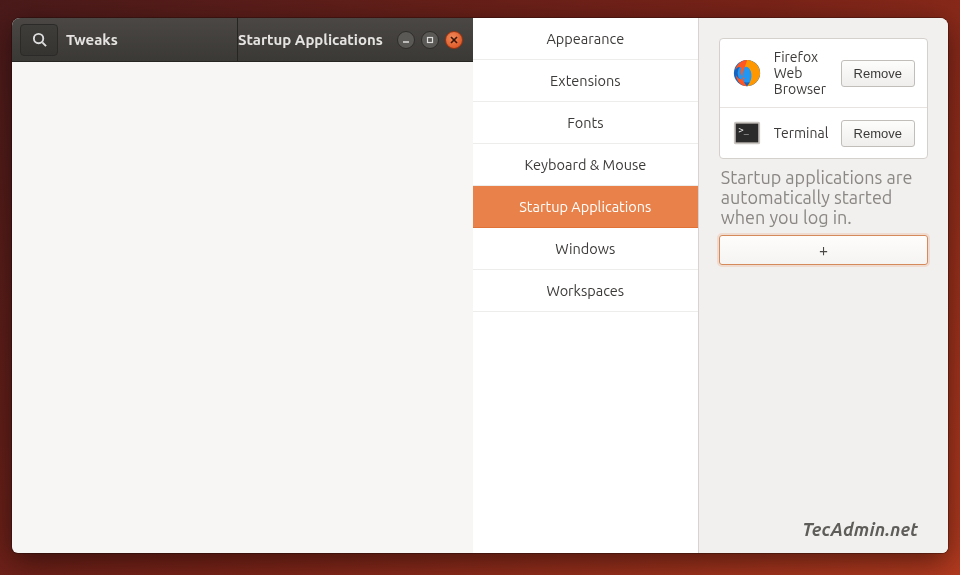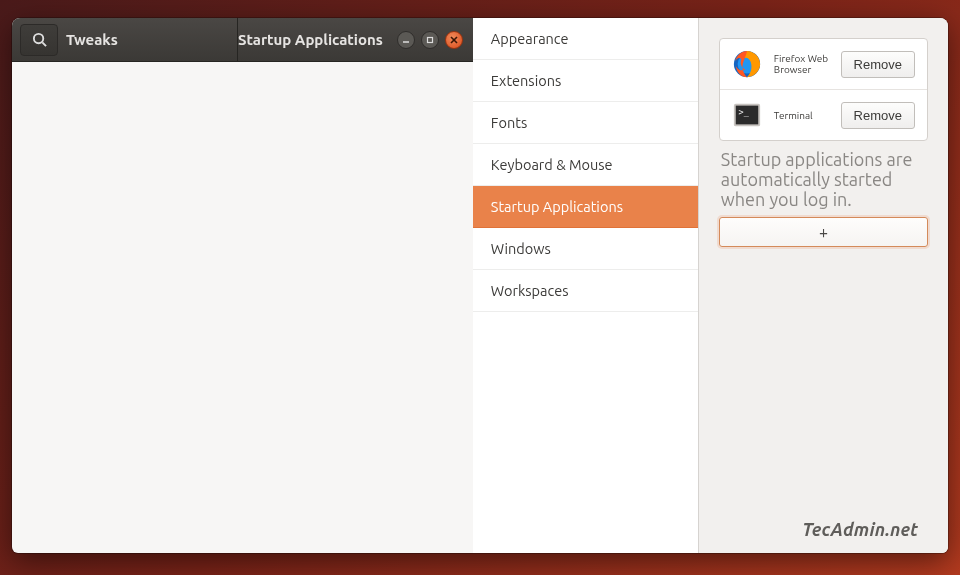--- a/index.html
+++ b/index.html
@@ -95,20 +95,21 @@
   .body {
     flex: 1;
     display: flex;
   }
   .sidebar {
     width: 226px;
     background: #ffffff;
     border-right: 1px solid #d6d3d0;
     display: flex;
     flex-direction: column;
+    text-align: center;
   }
   .side-item {
     padding: 12px 18px;
     font-size: 14.5px;
     color: #3c3b39;
     border-bottom: 1px solid #ededec;
     cursor: pointer;
   }
   .side-item.active {
     background: #e9824a;
@@ -136,21 +137,21 @@
   .app-row + .app-row {
     border-top: 1px solid #e6e3e0;
   }
   .app-icon {
     width: 30px;
     height: 30px;
     flex-shrink: 0;
   }
   .app-label {
     flex: 1;
-    font-size: 10px;
+    font-size: 14px;
     color: #3c3b39;
   }
   .remove-btn {
     padding: 5px 12px;
     font-size: 13px;
     color: #3c3b39;
     background: linear-gradient(#fdfdfc, #efeeed);
     border: 1px solid #c1beba;
     border-radius: 3px;
     cursor: pointer;

